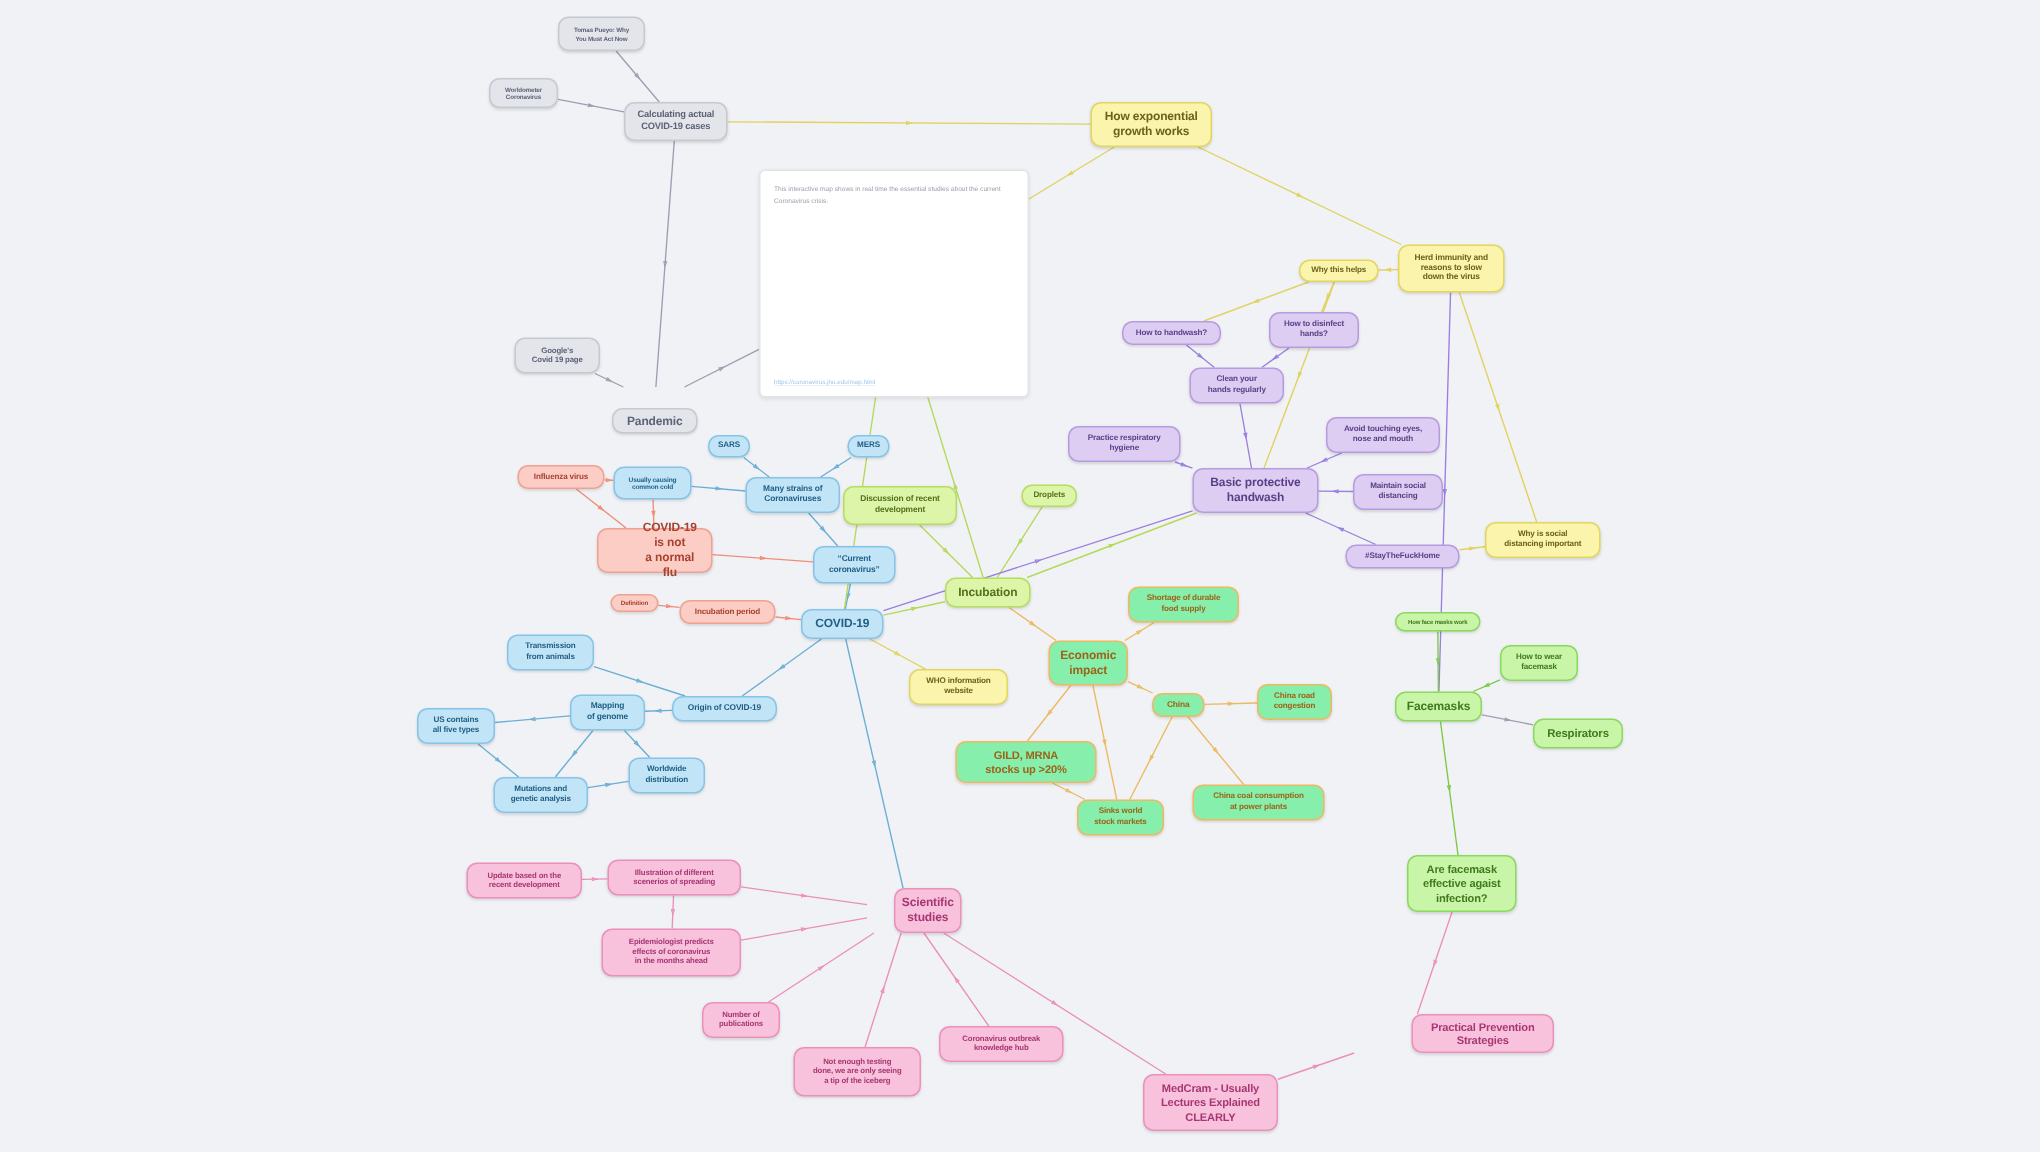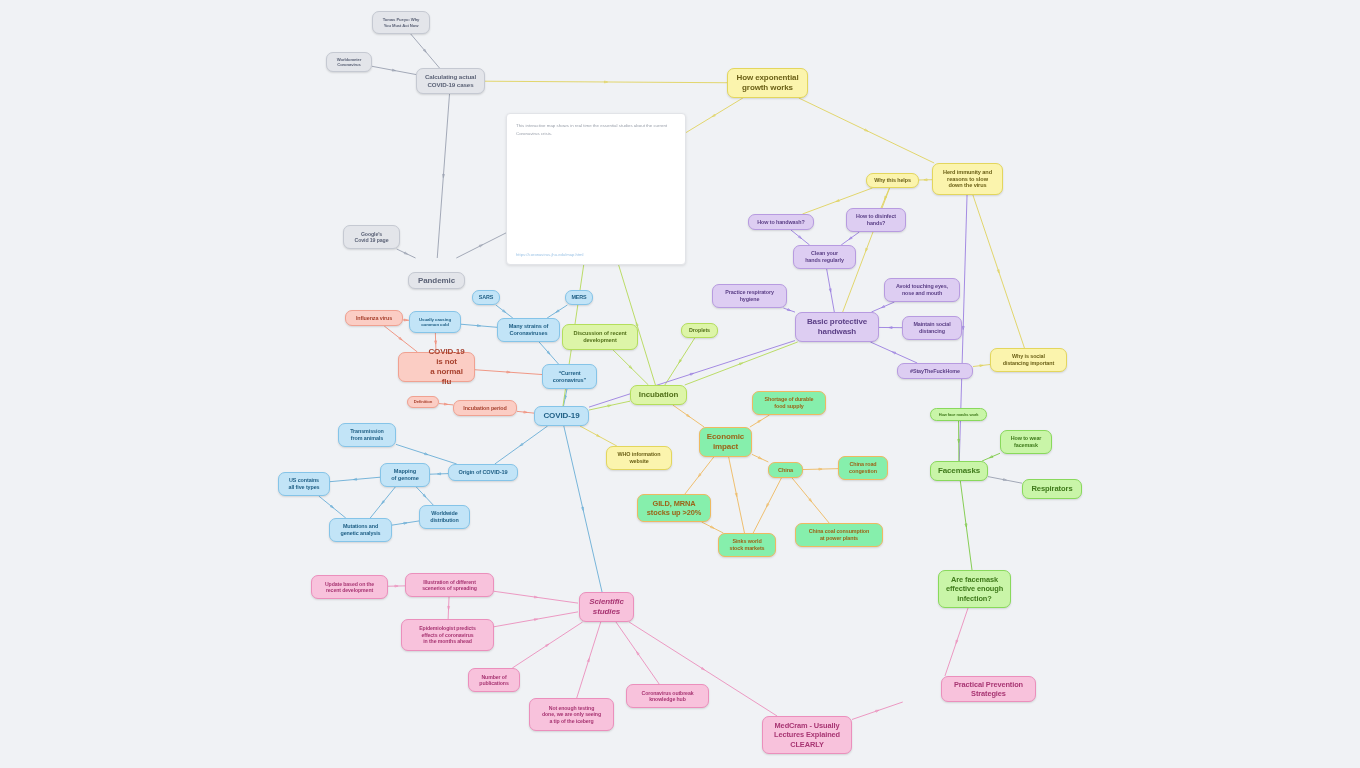--- a/index.html
+++ b/index.html
@@ -427,34 +427,34 @@
     <div class="node c-blue" style="left: 380px; top: 463px; width: 50px; height: 24px; font-size: 5.6px;">Mapping
 of genome</div>
     <div class="node c-green2" style="left: 930px; top: 461px; width: 58px; height: 20px; font-size: 8px; text-align: center;">Facemasks</div>
     <div class="node c-blue" style="left: 278px; top: 472px; width: 52px; height: 24px; font-size: 5.4px;">US contains
 all five types</div>
     <div class="node c-green2" style="left: 1022px; top: 479px; width: 60px; height: 20px; font-size: 7.6px;">Respirators</div>
     <div class="node c-blue" style="left: 419px; top: 505px; width: 51px; height: 24px; font-size: 5.4px;">Worldwide
 distribution</div>
     <div class="node c-blue" style="left: 329px; top: 518px; width: 63px; height: 24px; font-size: 5.4px;">Mutations and
 genetic analysis</div>
-    <div class="node c-orange" style="left: 637px; top: 494px; width: 74px; height: 28px; font-size: 7.4px;">GILD, MRNA
+    <div class="node c-orange" style="left: 637px; top: 494px; width: 94px; height: 28px; font-size: 7.4px;">GILD, MRNA
 stocks up &gt;20%</div>
     <div class="node c-orange" style="left: 795px; top: 523px; width: 88px; height: 24px; font-size: 5.4px;">China coal consumption
 at power plants</div>
     <div class="node c-orange" style="left: 718px; top: 533px; width: 58px; height: 24px; font-size: 5.4px;">Sinks world
 stock markets</div>
     <div class="node c-green2" style="left: 938px; top: 570px; width: 73px; height: 38px; font-size: 7.4px;">Are facemask
-effective enough
+effective agaist
 infection?</div>
     <div class="node c-pink" style="left: 311px; top: 575px; width: 77px; height: 24px; font-size: 5.2px;">Update based on the
 recent development</div>
     <div class="node c-pink" style="left: 405px; top: 573px; width: 89px; height: 24px; font-size: 5.2px;">Illustration of different
 scenerios of spreading</div>
-    <div class="node c-pink" style="left: 579px; top: 592px; width: 55px; height: 30px; font-size: 8px; font-style: italic;">Scientific
+    <div class="node c-pink" style="left: 596px; top: 592px; width: 45px; height: 30px; font-size: 8px;">Scientific
 studies</div>
     <div class="node c-pink" style="left: 401px; top: 619px; width: 93px; height: 32px; font-size: 5.2px;">Epidemiologist predicts
 effects of coronavirus
 in the months ahead</div>
     <div class="node c-pink" style="left: 468px; top: 668px; width: 52px; height: 24px; font-size: 5.2px;">Number of
 publications</div>
     <div class="node c-pink" style="left: 626px; top: 684px; width: 83px; height: 24px; font-size: 5.2px;">Coronavirus outbreak
 knowledge hub</div>
     <div class="node c-pink" style="left: 893px; top: 676px; width: 95px; height: 26px; font-size: 7.4px; margin-left: 48px;">Practical Prevention
 Strategies</div>

